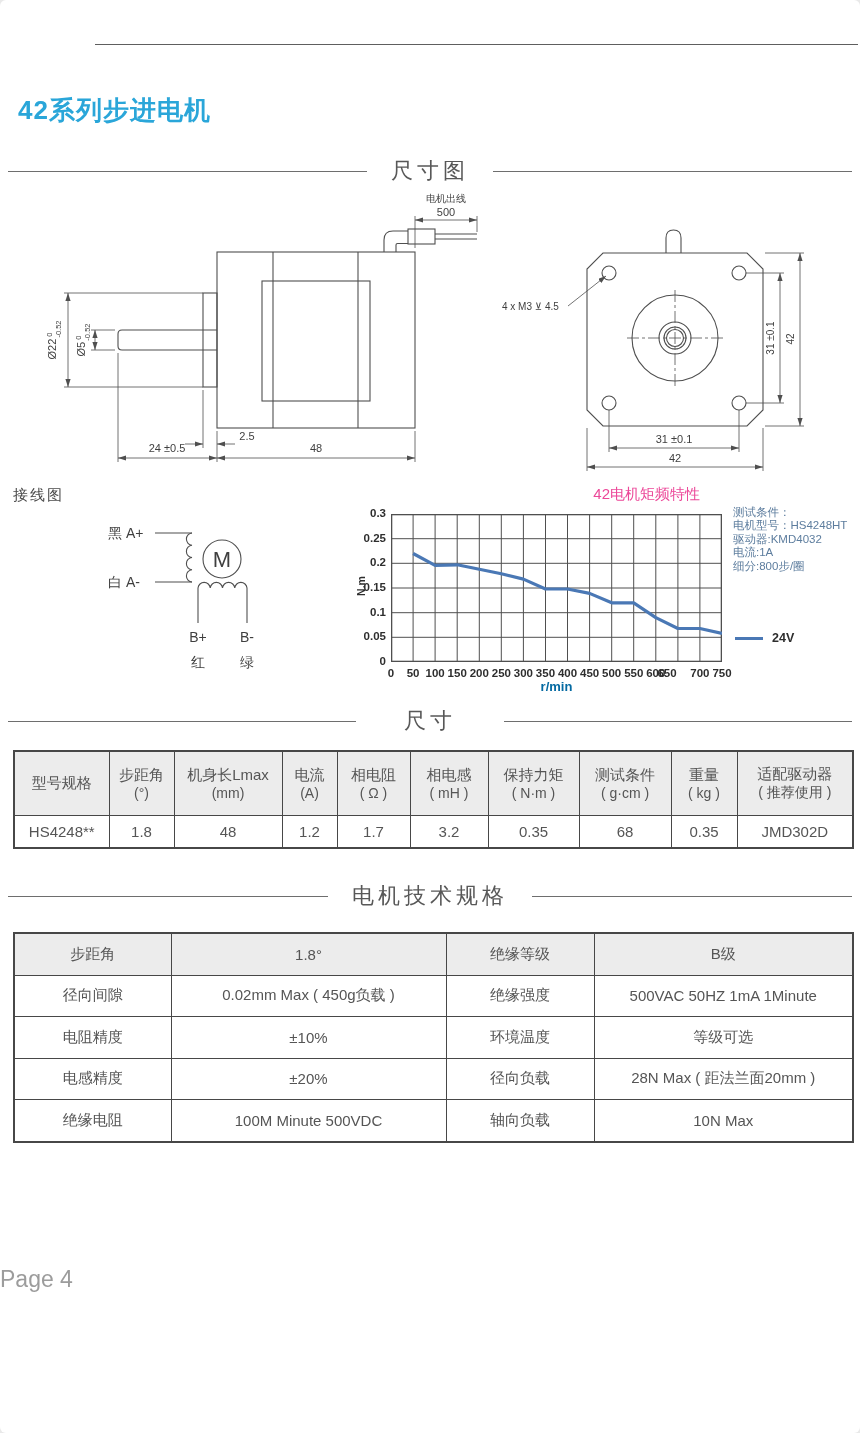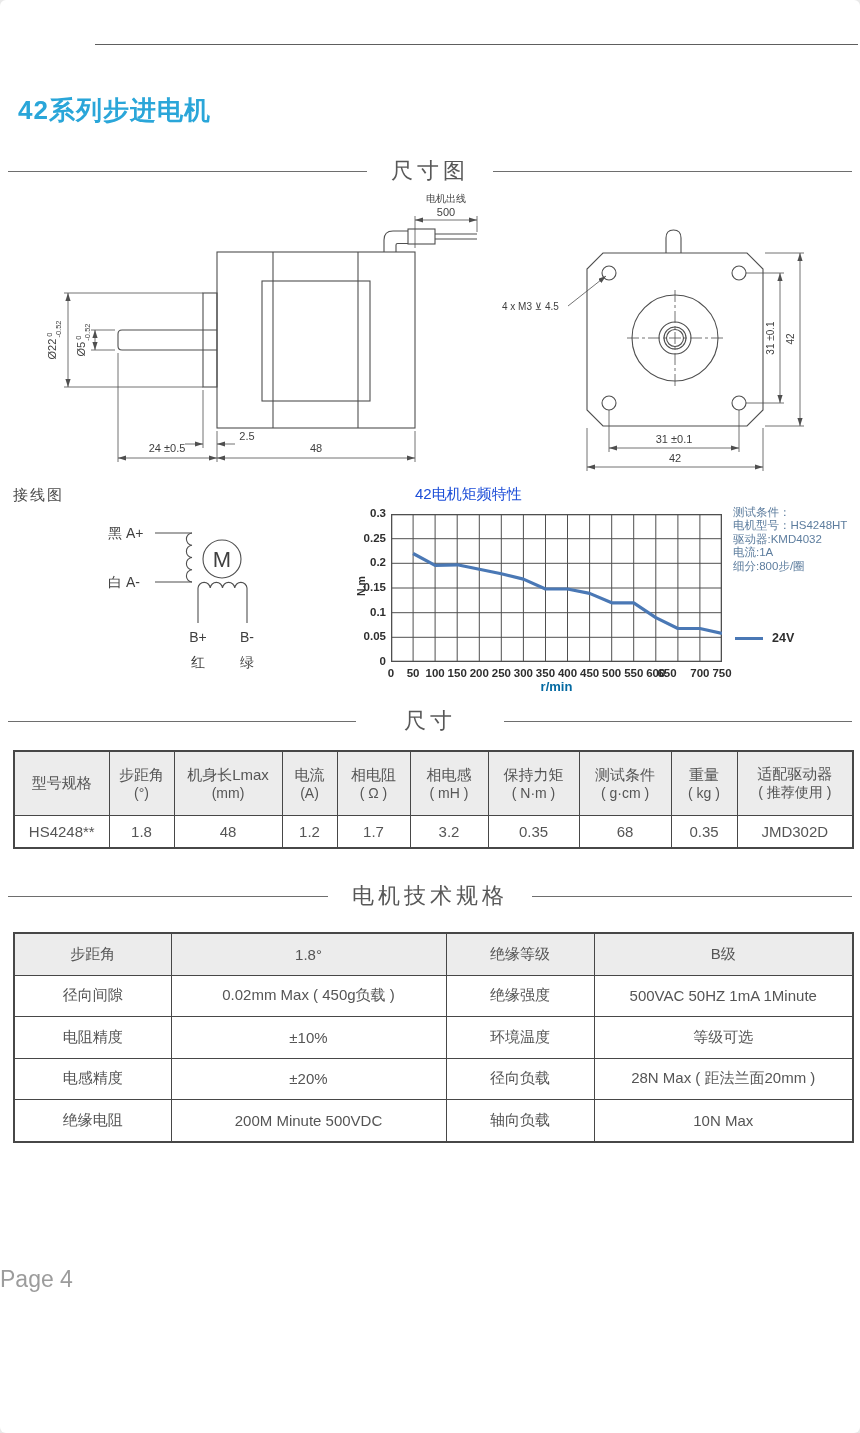--- a/index.html
+++ b/index.html
@@ -18,21 +18,21 @@
   svg text{fill:#3f3f3f;}
   .drw{stroke:#4f4f4f;stroke-width:1.1;fill:none;}
   .dim{stroke:#4f4f4f;stroke-width:0.8;fill:none;}
   .cl{stroke:#4f4f4f;stroke-width:0.8;fill:none;stroke-dasharray:12 3 3 3;}
   .dimtxt{font-size:11px;}
   .smalltxt{font-size:10px;}
   
   #wiring-title{left:13px;top:486px;font-size:15px;color:#4a4a4a;letter-spacing:2px;}
   
   #chart{left:360px;top:485px;width:500px;height:215px;}
-  #chart-title{position:absolute;left:55px;top:0;width:285px;text-align:left;font-size:15px;color:#1d4ed8;}
+  #chart-title{position:absolute;left:55px;top:0;width:285px;text-align:right;font-size:15px;color:#ec4899;}
   #plot-svg{position:absolute;left:31px;top:29px;}
   .xtick{position:absolute;top:182px;transform:translateX(-50%);font-size:11.5px;font-weight:600;color:#2e2e2e;}
   .ytick{position:absolute;left:-6px;width:32px;text-align:right;font-size:11.5px;font-weight:600;color:#2e2e2e;}
   #chart-ylabel{position:absolute;left:-9px;top:95px;transform:rotate(-90deg);font-size:10.5px;font-weight:700;color:#2e2e2e;}
   #chart-xlabel{position:absolute;left:31px;top:194px;width:331px;text-align:center;font-size:13px;font-weight:700;color:#0369a1;}
   #test-conditions{position:absolute;left:373px;top:21px;font-size:11.5px;line-height:13.4px;color:#5d7d9e;}
   #legend{position:absolute;left:375px;top:146px;display:flex;align-items:center;gap:9px;}
   #legend .swatch{width:28px;height:0;border-top:3px solid #4a78b5;}
   #legend .lbl{font-size:12.5px;font-weight:700;color:#2e2e2e;}
   
@@ -356,21 +356,21 @@
       <td>等级可选</td>
     </tr>
     <tr>
       <td>电感精度</td>
       <td>±20%</td>
       <td>径向负载</td>
       <td>28N Max ( 距法兰面20mm )</td>
     </tr>
     <tr>
       <td>绝缘电阻</td>
-      <td>200M  Minute 500VDC</td>
+      <td>100M  Minute 500VDC</td>
       <td>轴向负载</td>
       <td>10N  Max</td>
     </tr>
   </tbody>
     </table>
 
   <div class="abs" id="footer">Page 4</div>
 
 </div>
 

